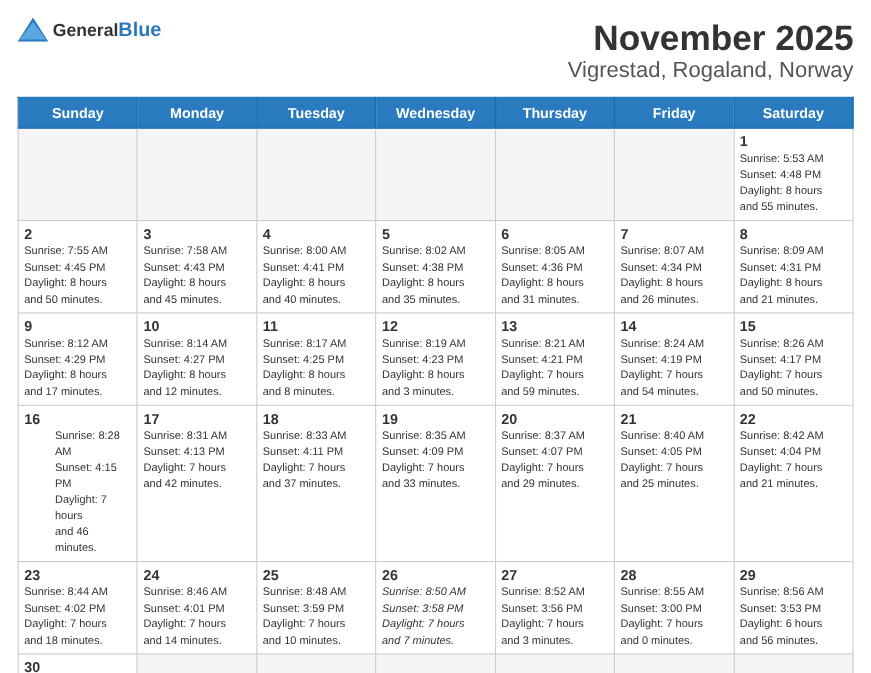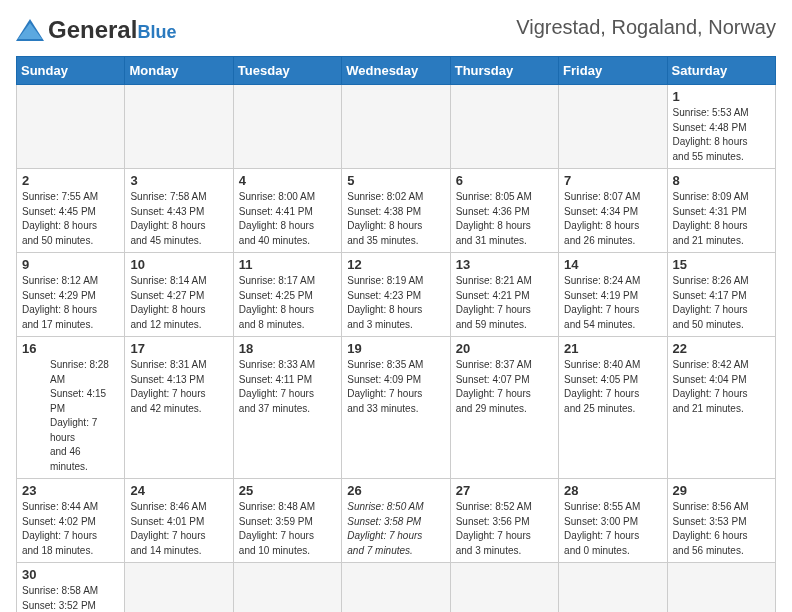--- a/index.html
+++ b/index.html
@@ -41,21 +41,21 @@
       width: 100%;
       border-collapse: collapse;
       border: 1px solid #ccc;
     }
     .calendar th {
       background: #2a7abf;
       color: #fff;
       font-size: 13px;
       font-weight: bold;
       padding: 6px 4px;
-      text-align: left;
+      text-align: center;
       border: 1px solid #1a6aaf;
     }
     .calendar td {
       width: 108px;
       vertical-align: top;
       border: 1px solid #ccc;
       padding: 4px 5px;
       font-size: 10.5px;
       color: #333;
       min-height: 80px;
@@ -83,24 +83,25 @@
 </head>
 <body>
 
 <div class="header-area">
   <div class="logo">
     <svg class="logo-icon" viewBox="0 0 28 22" xmlns="http://www.w3.org/2000/svg">
       <polygon points="14,0 28,22 0,22" fill="#2a7abf"></polygon>
       <polygon points="14,4 26,20 2,20" fill="#5ba8e0"></polygon>
     </svg>
     <span>
-      <span style="font-size:24px;font-weight:bold;color:#333;">General</span><span style="font-size:18px;font-weight:bold;color:#2a7abf;">Blue</span>
+      <span style="font-size:16px;font-weight:bold;color:#333;">General</span><span style="font-size:18px;font-weight:bold;color:#2a7abf;">Blue</span>
     </span>
   </div>
   <div class="title-area">
+    <div class="month-title">November 2025</div>
     <div class="location-title">Vigrestad, Rogaland, Norway</div>
   </div>
 </div>
 
 <table class="calendar">
   <thead>
     <tr>
     <th>Sunday</th>
         <th>Monday</th>
         <th>Tuesday</th>

